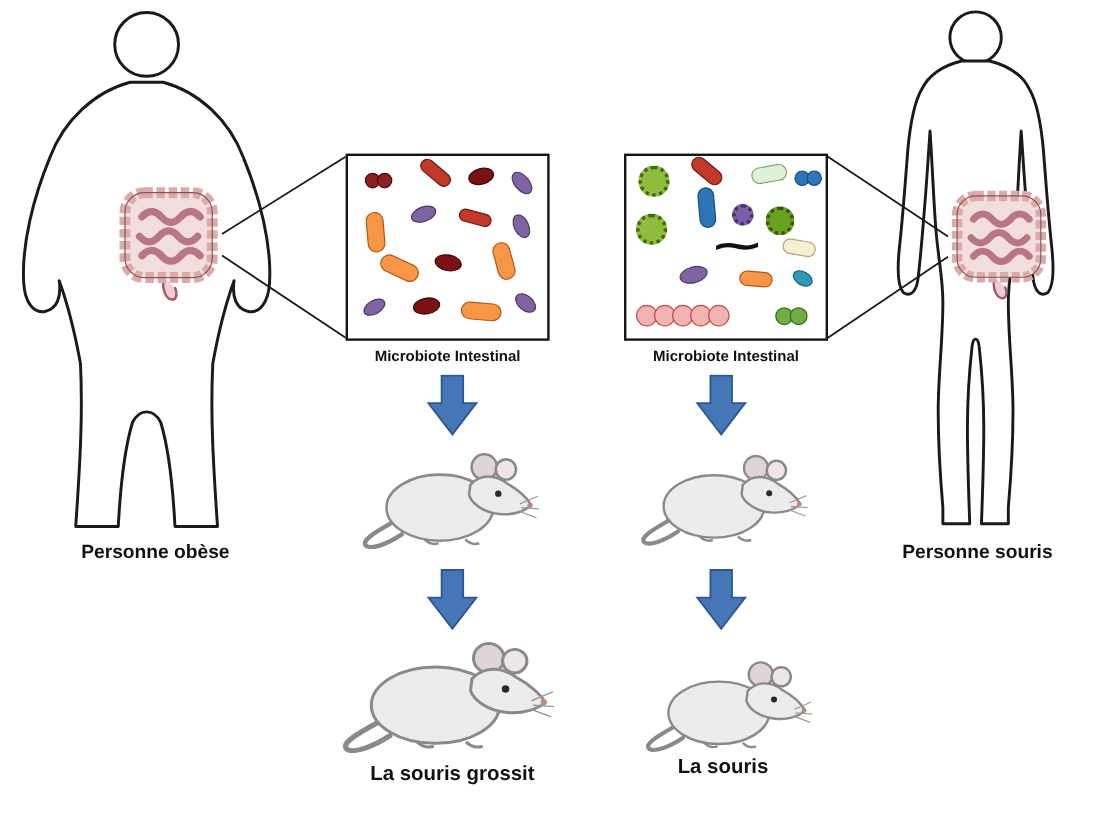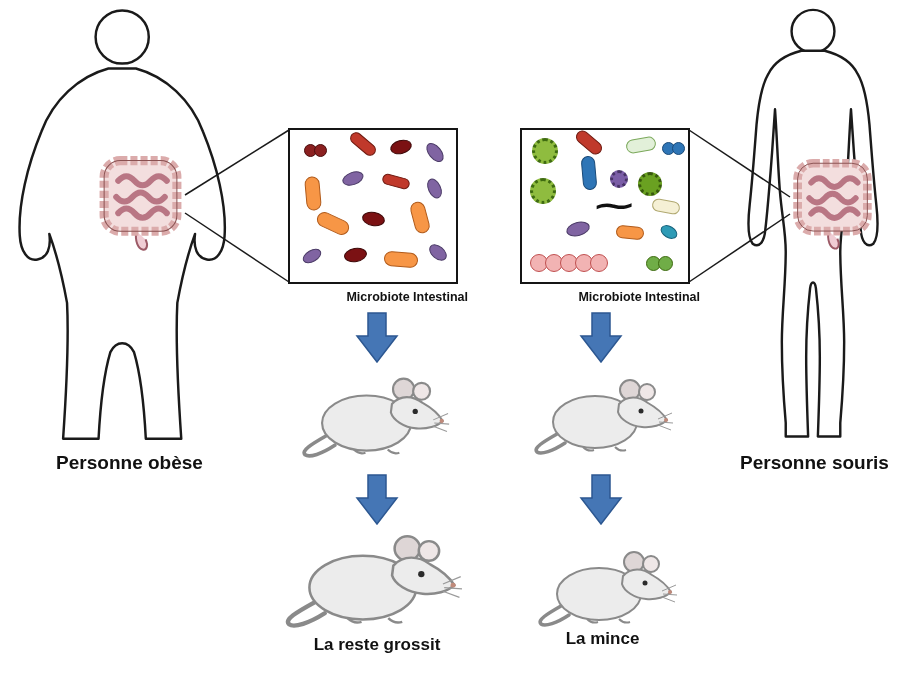--- a/index.html
+++ b/index.html
@@ -1,24 +1,24 @@
 <!DOCTYPE html>
 <html style="--arrow-fill: #4576b5; --arrow-stroke: #2c5791;"><head>
 <meta charset="utf-8">
 <style>
   html,body{margin:0;padding:0;background:#fff;}
   #canvas{
     position:relative;width:924px;height:684px;background:#ffffff;
     font-family:"Liberation Sans",sans-serif;overflow:hidden;
   }
   .person-label{
-    position:absolute;text-align:center;font-weight:bold;font-size:19px;color:#111;
+    position:absolute;text-align:center;font-weight:bold;font-size:16px;color:#111;
   }
   .caption{
-    position:absolute;text-align:right;font-weight:bold;font-size:12.5px;color:#111;
+    position:absolute;text-align:center;font-weight:bold;font-size:12.5px;color:#111;
   }
   .outcome-label{
     position:absolute;text-align:center;font-weight:bold;font-size:17px;color:#111;line-height:1.25;
   }
   .microbiota-box{
     position:absolute;width:170px;height:156px;background:#fff;border:2px solid #151515;
     box-sizing:border-box;overflow:hidden;z-index:5;
   }
   .bacteria-canvas{position:relative;width:100%;height:100%;}
   .bact{position:absolute;box-sizing:border-box;}
@@ -213,19 +213,19 @@
     <use href="#mouse-art"></use>
   </svg>
   <svg class="mouse" style="left:536px;top:542px;" width="142" height="85" viewBox="0 0 140 85">
     <use href="#mouse-art"></use>
   </svg>
 
   <div class="person-label" style="left:22px;top:452px;width:215px;">Personne obèse</div>
 
   <div class="person-label" style="left:722px;top:452px;width:185px;">Personne souris</div>
 
-  <div class="outcome-label" style="left:287px;top:634px;width:180px;">La reste grossit</div>
+  <div class="outcome-label" style="left:287px;top:634px;width:180px;">La souris grossit</div>
 
   <div class="outcome-label" style="left:525px;top:628px;width:155px;">
-    <div>La mince</div>
+    <div>La souris</div>
   </div>
 
 </div>
 
 </body></html>

